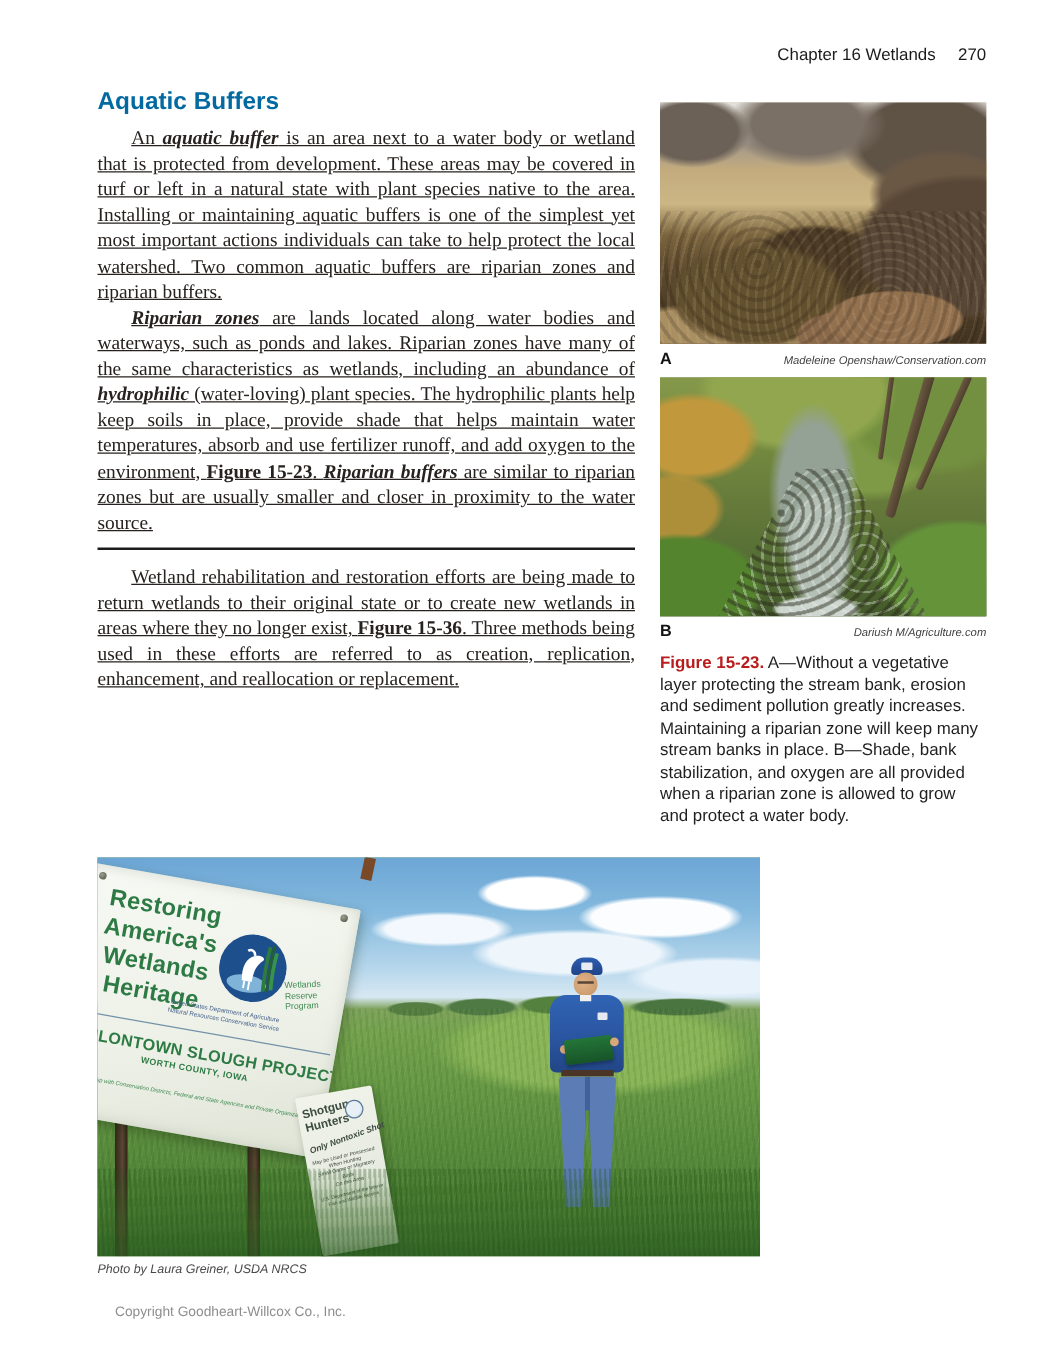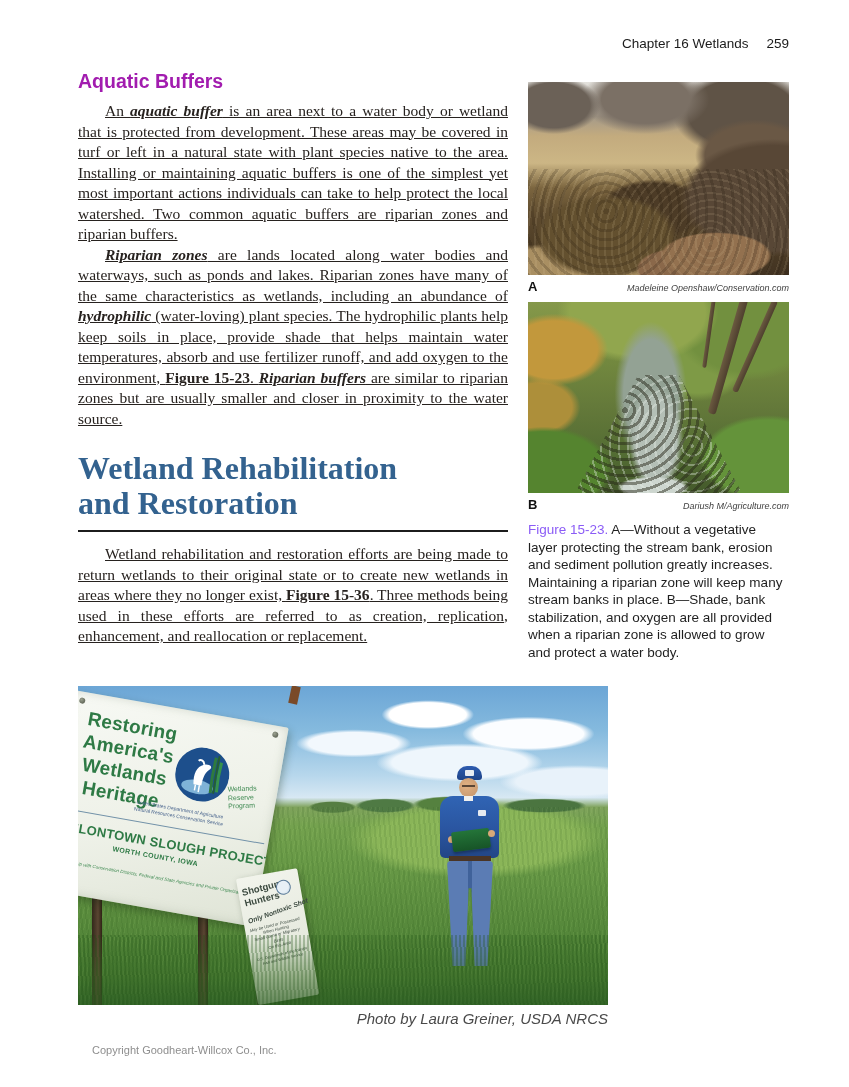--- a/index.html
+++ b/index.html
@@ -6,35 +6,35 @@
   body{width:849px;height:1087px;position:relative;font-family:"Liberation Sans",sans-serif;color:#222;}
   .page{position:absolute;inset:0;background:#ffffff;overflow:hidden;}
 
   
   .running-head{position:absolute;top:36px;right:60px;font-size:13.5px;color:#1b1b1b;}
   .running-head .pagenum{margin-left:18px;}
   .footer{position:absolute;left:92px;top:1044px;font-size:11px;color:#8e8e8e;}
 
   
   .left-col{position:absolute;left:78px;top:70px;width:430px;}
-  .section-heading{margin:0 0 8px 0;font-size:19.5px;font-weight:bold;color:#a21caf;font-family:"Liberation Sans",sans-serif;}
+  .section-heading{margin:0 0 8px 0;font-size:19.5px;font-weight:bold;color:#0369a1;font-family:"Liberation Sans",sans-serif;}
   .body-para{margin:0;font-family:"Liberation Serif",serif;font-size:15.5px;line-height:20.5px;color:#27221f;text-align:justify;text-indent:27px;text-decoration:underline;}
   .bi{font-weight:bold;font-style:italic;}
   .b{font-weight:bold;}
   .main-heading{margin:22px 0 0 0;font-family:"Liberation Serif",serif;font-weight:bold;font-size:32px;line-height:35px;color:#33628f;}
   .heading-rule{border:none;border-top:2px solid #1c1c1c;margin:9px 0 12px 0;}
 
   
   .right-col{position:absolute;left:528px;top:82px;width:261px;}
   .photo{position:relative;width:261px;overflow:hidden;}
   .credit-row{display:flex;justify-content:space-between;align-items:baseline;margin-top:4px;}
   .photo-label{font-size:13px;font-weight:bold;color:#111;}
   .credit{font-size:9px;font-style:italic;color:#3f3f3f;}
   .fig-caption{margin:9px 0 0 0;font-size:13.5px;line-height:17.5px;color:#1f1f1f;}
-  .fig-label{font-weight:normal;color:#8b5cf6;}
+  .fig-label{font-weight:bold;color:#b91c1c;}
 
   
   .photo-a{height:193px;background-color:#c9b68d;background-image:
     radial-gradient(ellipse 90px 38px at 72% 90%, #93714f 0 58%, rgba(0,0,0,0) 62%),
     radial-gradient(ellipse 70px 34px at 58% 97%, #8a684a 0 58%, rgba(0,0,0,0) 62%),
     radial-gradient(ellipse 150px 95px at 94% 60%, #584736 0 55%, rgba(0,0,0,0) 62%),
     radial-gradient(ellipse 100px 60px at 87% 38%, #6a5845 0 50%, rgba(0,0,0,0) 60%),
     radial-gradient(ellipse 120px 70px at 30% 80%, #63502f 0 52%, rgba(0,0,0,0) 60%),
     radial-gradient(ellipse 90px 50px at 48% 66%, #4c3b26 0 52%, rgba(0,0,0,0) 60%),
     radial-gradient(ellipse 200px 40px at 25% 95%, #a98f62 0 50%, rgba(0,0,0,0) 60%),
@@ -127,42 +127,38 @@
   .man .badge{position:absolute;left:43px;top:44px;width:8px;height:6px;background:#e6eaf0;border-radius:1px;}
   .man .folder{position:absolute;left:17px;top:64px;width:38px;height:20px;background:linear-gradient(180deg,#247539,#175427);transform:rotate(-7deg);border-radius:2px;box-shadow:0 2px 3px rgba(0,0,0,.3);}
   .man .hand-l{position:absolute;left:13px;top:70px;width:7px;height:7px;background:#d8a878;border-radius:50%;}
   .man .hand-r{position:absolute;left:53px;top:64px;width:7px;height:7px;background:#d8a878;border-radius:50%;}
   .man .belt{position:absolute;left:14px;top:90px;width:42px;height:5px;background:#4a3526;}
   .man .jeans{position:absolute;left:12px;top:95px;width:46px;height:105px;background:linear-gradient(90deg,#5b7cb4 0 45%,#40629a 45% 55%,#5b7cb4 55% 100%);
     clip-path:polygon(0 0,100% 0,88% 100%,60% 100%,53% 26%,47% 26%,40% 100%,12% 100%);border-radius:4px 4px 0 0;}
 
   
   .fig24-caption{position:absolute;left:623px;top:684px;width:172px;font-size:13.5px;line-height:17.5px;color:#1f1f1f;}
-  .photo-c-credit{position:absolute;left:78px;top:1010px;width:530px;text-align:right;font-size:15px;font-style:italic;color:#4a4a4a;}
+  .photo-c-credit{position:absolute;left:78px;top:1010px;width:530px;font-size:10px;font-style:italic;color:#4a4a4a;}
 </style>
 </head>
 <body>
 
 <div class="page">
 
   <div class="running-head">
-    <span>Chapter 16  Wetlands</span><span class="pagenum">259</span>
+    <span>Chapter 16  Wetlands</span><span class="pagenum">270</span>
   </div>
 
   <div class="left-col">
     <h2 class="section-heading">Aquatic Buffers</h2>
 
     <p class="body-para"><span>An </span><span class="bi">aquatic buffer</span><span> is an area next to a water body or wetland that is protected from development. These areas may be covered in turf or left in a natural state with plant species native to the area. Installing or maintaining aquatic buffers is one of the simplest yet most important actions individuals can take to help protect the local watershed. Two common aquatic buffers are riparian zones and riparian buffers.</span></p>
 
     <p class="body-para"><span class="bi">Riparian zones</span><span> are lands located along water bodies and waterways, such as ponds and lakes. Riparian zones have many of the same characteristics as wetlands, including an abundance of </span><span class="bi">hydrophilic</span><span> (water-loving) plant species. The hydrophilic plants help keep soils in place, provide shade that helps maintain water temperatures, absorb and use fertilizer runoff, and add oxygen to the environment, </span><span class="b">Figure 15-23</span><span>. </span><span class="bi">Riparian buffers</span><span> are similar to riparian zones but are usually smaller and closer in proximity to the water source.</span></p>
 
-    <h1 class="main-heading">
-      <div>Wetland Rehabilitation</div>
-      <div>and Restoration</div>
-    </h1>
     <hr class="heading-rule">
 
     <p class="body-para"><span>Wetland rehabilitation and restoration efforts are being made to return wetlands to their original state or to create new wetlands in areas where they no longer exist, </span><span class="b">Figure 15-36</span><span>. Three methods being used in these efforts are referred to as creation, replication, enhancement, and reallocation or replacement.</span></p>
   </div>
 
   <div class="right-col">
 
     <div class="photo photo-a">
       <div class="soil-grain"></div>
     </div>

